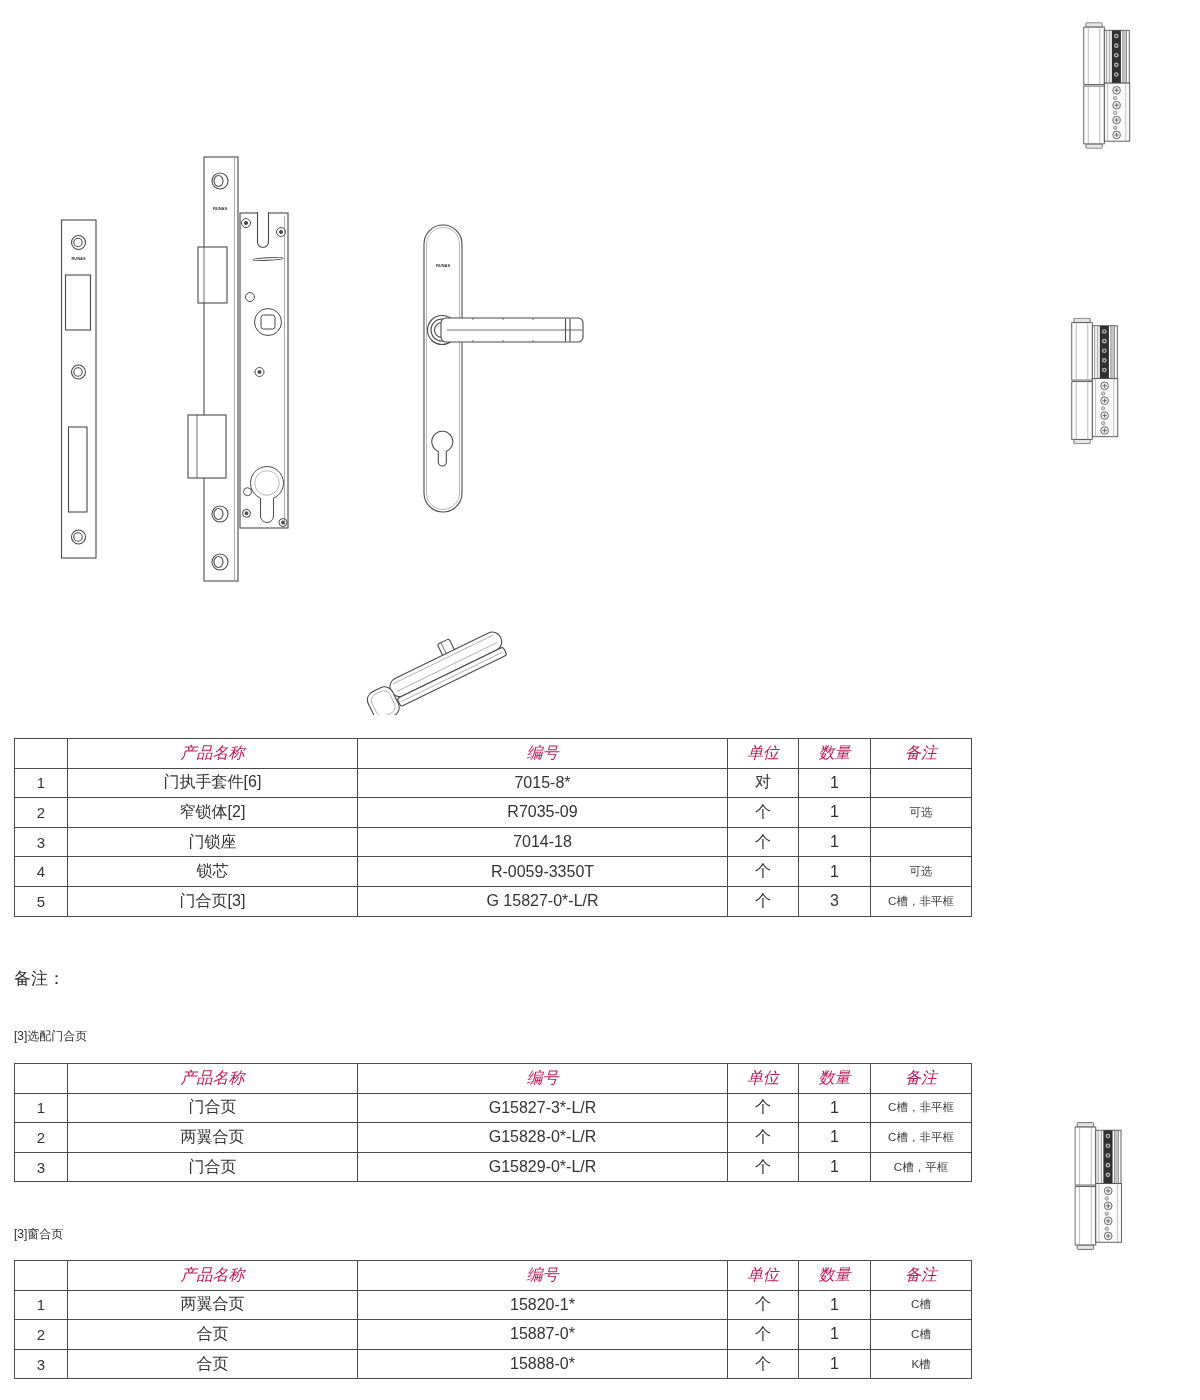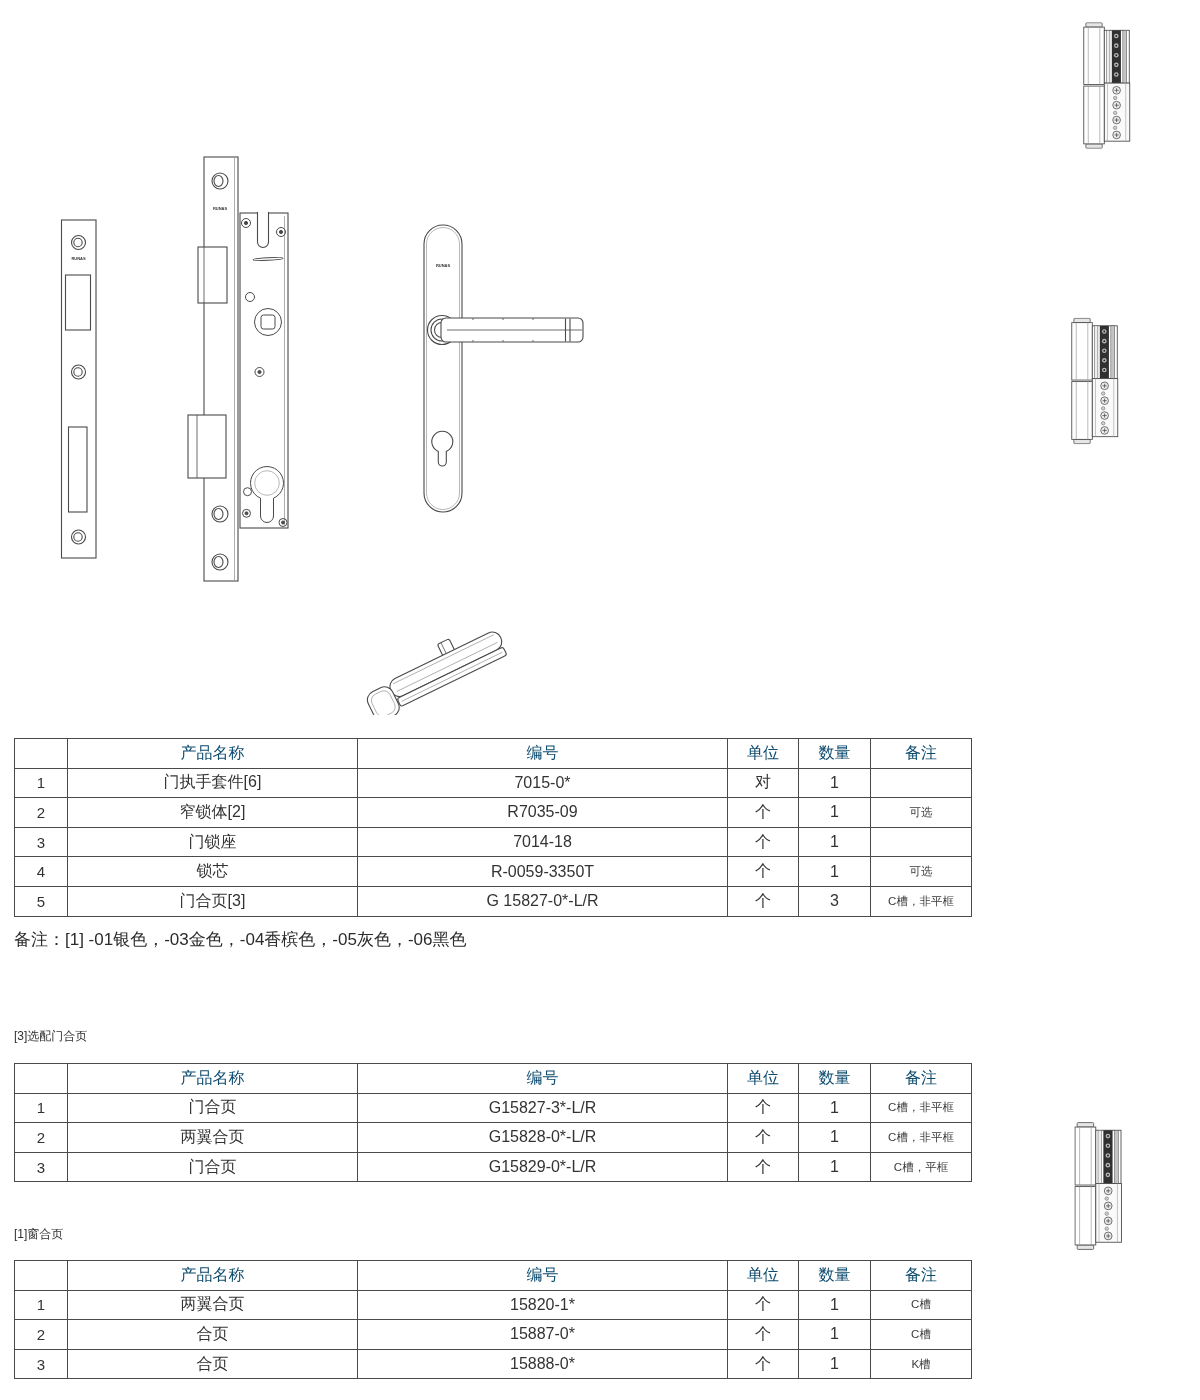--- a/index.html
+++ b/index.html
@@ -6,29 +6,29 @@
   body{font-family:"Liberation Sans","DejaVu Sans",sans-serif;color:#333;}
   #page{position:relative;width:1200px;height:1400px;background:#fff;overflow:hidden;}
 
   .drawing{position:absolute;}
 
   
   .tbl-wrap{position:absolute;left:14px;}
   table.parts{border-collapse:collapse;table-layout:fixed;width:957px;background:#fff;}
   table.parts td{border:1.6px solid #4a4a4a;height:28.6px;text-align:center;vertical-align:middle;
     font-size:16px;color:#333;padding:0 2px;overflow:hidden;white-space:nowrap;}
-  table.parts tr.head td{font-size:16px;color:#0c4a6e;}
+  table.parts tr.head td{font-size:16px;color:#be185d;font-style:italic;}
   table.parts td.no{font-size:15px;}
   table.parts td.remark{font-size:11.5px;color:#3a3a3a;}
   col.c-no{width:53px;} col.c-name{width:290px;} col.c-code{width:370px;}
   col.c-unit{width:71px;} col.c-qty{width:72px;} col.c-remark{width:101px;}
 
   .section-title{position:absolute;left:14px;font-size:12px;color:#2f2f2f;}
 
-  .notes{position:absolute;left:14px;top:926px;display:flex;font-size:17px;line-height:27px;color:#2b2b2b;}
+  .notes{position:absolute;left:14px;top:965px;display:flex;font-size:17px;line-height:27px;color:#2b2b2b;}
   .notes .lbl{white-space:nowrap;}
   .notes .lines div{white-space:nowrap;}
 
   svg{display:block;}
 </style>
 </head>
 <body>
 
 <div id="page">
 
@@ -222,21 +222,21 @@
         <td class="no"></td>
         <td>产品名称</td>
         <td>编号</td>
         <td>单位</td>
         <td>数量</td>
         <td>备注</td>
       </tr>
       <tr>
         <td class="no">1</td>
         <td>门执手套件[6]</td>
-        <td>7015-0*</td>
+        <td>7015-8*</td>
         <td>对</td>
         <td>1</td>
         <td class="remark"></td>
       </tr>
       <tr>
         <td class="no">2</td>
         <td>窄锁体[2]</td>
         <td>R7035-09</td>
         <td>个</td>
         <td>1</td>
@@ -266,21 +266,20 @@
         <td>3</td>
         <td class="remark">C槽，非平框</td>
       </tr>
     </tbody>
       </table>
   </div>
 
   <div class="notes">
     <span class="lbl">备注：</span>
     <div class="lines">
-      <div>[1] -01银色，-03金色，-04香槟色，-05灰色，-06黑色</div>
     </div>
   </div>
 
   <div class="section-title" style="top:1028px">[3]选配门合页</div>
   <div class="tbl-wrap" style="top:1063px">
     <table class="parts">
       <colgroup>
           <col class="c-no">
           <col class="c-name">
           <col class="c-code">
@@ -318,21 +317,21 @@
         <td>门合页</td>
         <td>G15829-0*-L/R</td>
         <td>个</td>
         <td>1</td>
         <td class="remark">C槽，平框</td>
       </tr>
     </tbody>
       </table>
   </div>
 
-  <div class="section-title" style="top:1226px">[1]窗合页</div>
+  <div class="section-title" style="top:1226px">[3]窗合页</div>
   <div class="tbl-wrap" style="top:1260px">
     <table class="parts">
       <colgroup>
           <col class="c-no">
           <col class="c-name">
           <col class="c-code">
           <col class="c-unit">
           <col class="c-qty">
           <col class="c-remark">
         </colgroup>

